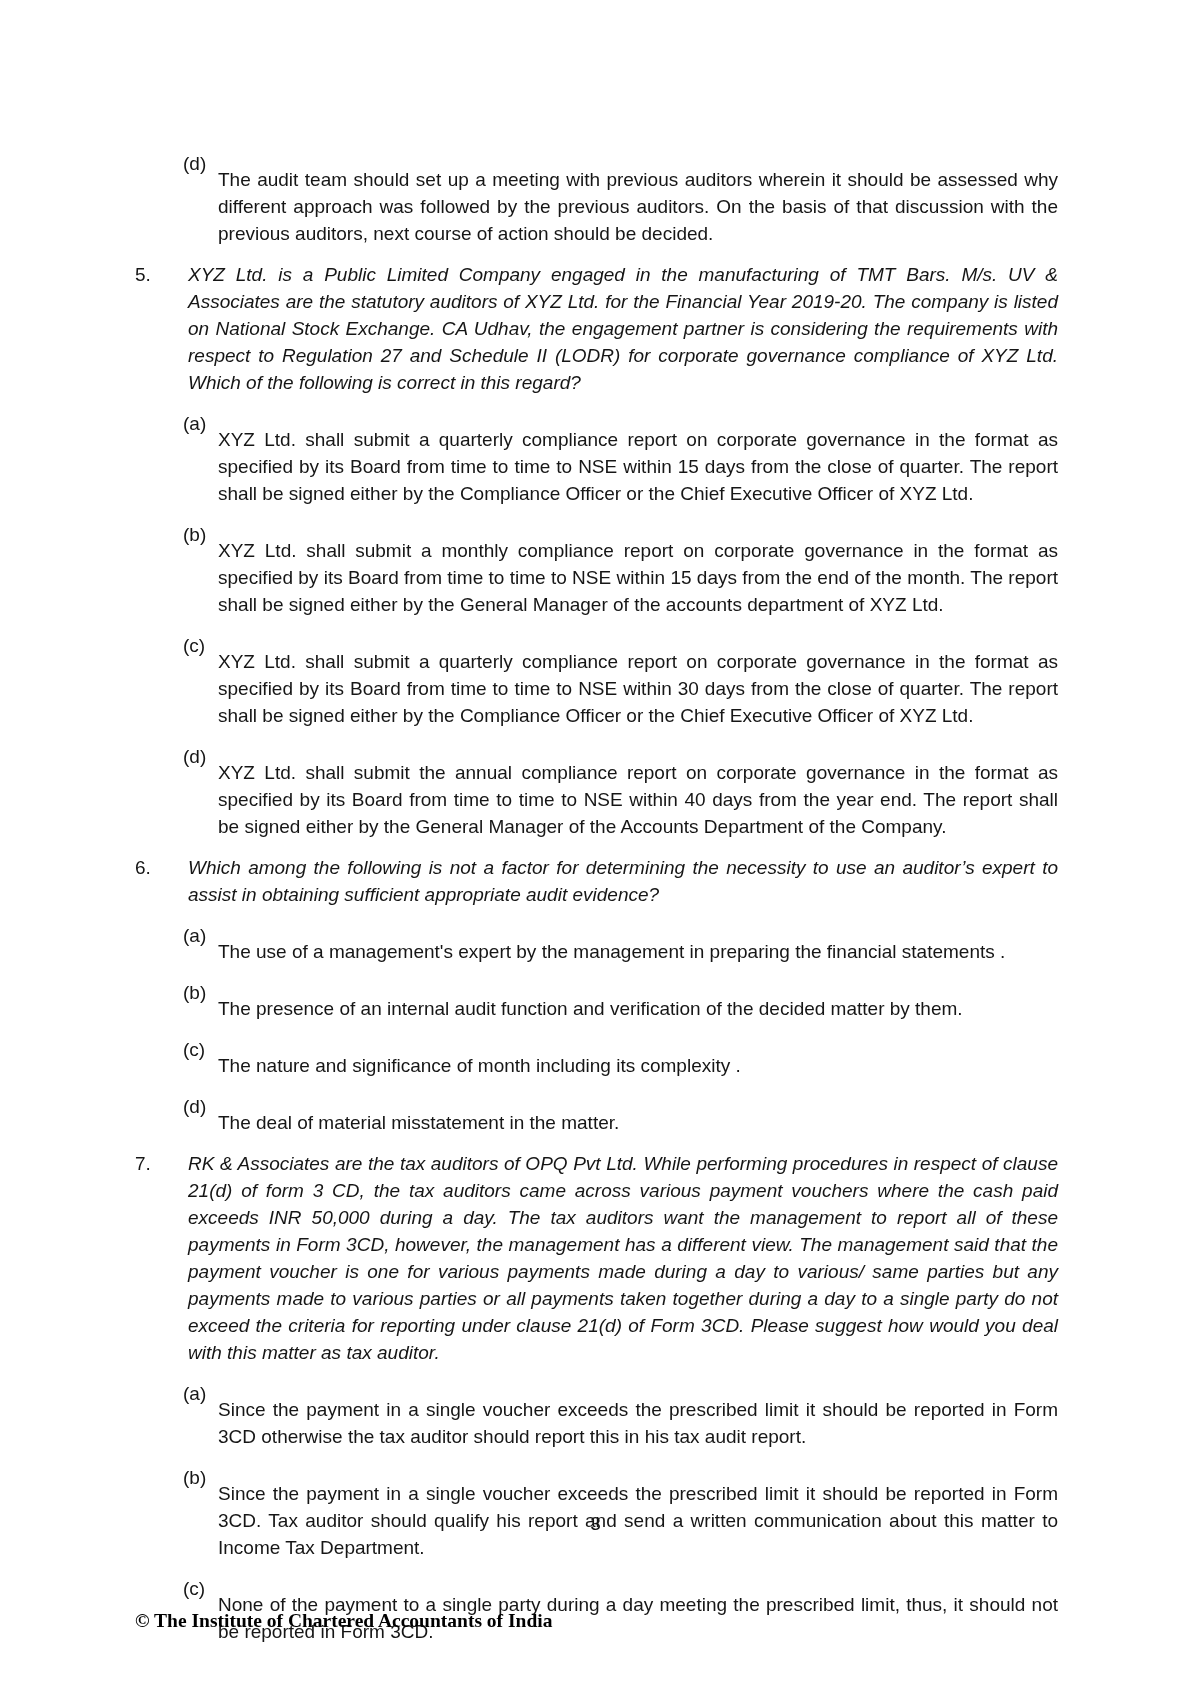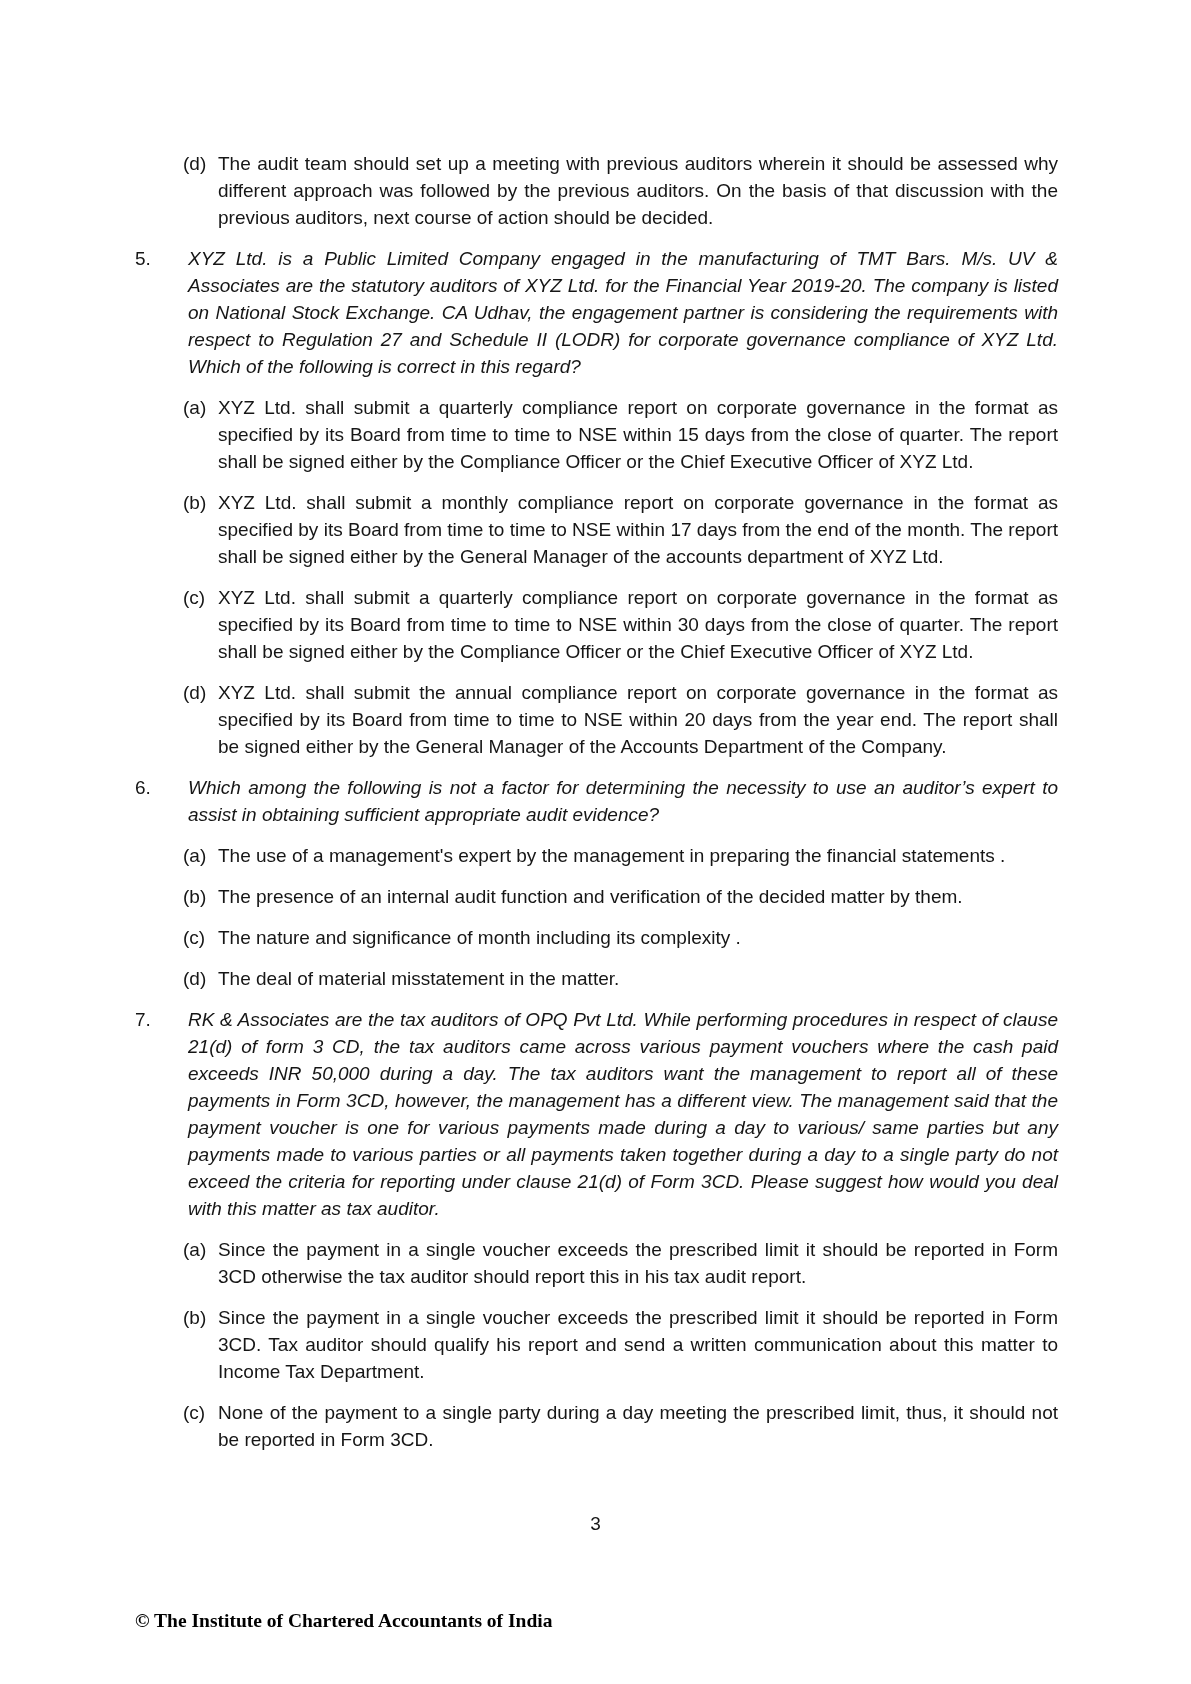--- a/index.html
+++ b/index.html
@@ -24,21 +24,21 @@
   .block:first-child { margin-top:0; }
 
   
   .q { display:flex; }
   .q-num { width:53px; flex:none; }
   .q-body { flex:1; text-align:justify;font-style:italic; }
 
   
   .opt { display:flex; margin-left:48px; }
   .opt-label { width:35px; flex:none; }
-  .opt-text { flex:1; text-align:justify; }
+  .opt-text { flex:1; text-align:justify;margin-top:16px; }
 
   .page-num {
     position:absolute;
     top:1510px;
     left:0;
     width:100%;
     text-align:center;
   }
   .footer {
     position:absolute;
@@ -64,29 +64,29 @@
     <div class="q block">
       <div class="q-num">5.</div>
       <div class="q-body">XYZ Ltd. is a Public Limited Company engaged in the manufacturing of TMT Bars. M/s. UV &amp; Associates are the statutory auditors of XYZ Ltd. for the Financial Year 2019-20. The company is listed on National Stock Exchange. CA Udhav, the engagement partner is considering the requirements with respect to Regulation 27 and Schedule II (LODR) for corporate governance compliance of XYZ Ltd. Which of the following is correct in this regard?</div>
     </div>
     <div class="opt block">
       <div class="opt-label">(a)</div>
       <div class="opt-text">XYZ Ltd. shall submit a quarterly compliance report on corporate governance in the format as specified by its Board from time to time to NSE within 15 days from the close of quarter. The report shall be signed either by the Compliance Officer or the Chief Executive Officer of XYZ Ltd.</div>
     </div>
     <div class="opt block">
       <div class="opt-label">(b)</div>
-      <div class="opt-text">XYZ Ltd. shall submit a monthly compliance report on corporate governance in the format as specified by its Board from time to time to NSE within 17 days from the end of the month. The report shall be signed either by the General Manager of the accounts department of XYZ Ltd.</div>
+      <div class="opt-text">XYZ Ltd. shall submit a monthly compliance report on corporate governance in the format as specified by its Board from time to time to NSE within 15 days from the end of the month. The report shall be signed either by the General Manager of the accounts department of XYZ Ltd.</div>
     </div>
     <div class="opt block">
       <div class="opt-label">(c)</div>
       <div class="opt-text">XYZ Ltd. shall submit a quarterly compliance report on corporate governance in the format as specified by its Board from time to time to NSE within 30 days from the close of quarter. The report shall be signed either by the Compliance Officer or the Chief Executive Officer of XYZ Ltd.</div>
     </div>
     <div class="opt block">
       <div class="opt-label">(d)</div>
-      <div class="opt-text">XYZ Ltd. shall submit the annual compliance report on corporate governance in the format as specified by its Board from time to time to NSE within 20 days from the year end. The report shall be signed either by the General Manager of the Accounts Department of the Company.</div>
+      <div class="opt-text">XYZ Ltd. shall submit the annual compliance report on corporate governance in the format as specified by its Board from time to time to NSE within 40 days from the year end. The report shall be signed either by the General Manager of the Accounts Department of the Company.</div>
     </div>
 
     <div class="q block">
       <div class="q-num">6.</div>
       <div class="q-body">Which among the following is not a factor for determining the necessity to use an auditor’s expert to assist in obtaining sufficient appropriate audit evidence?</div>
     </div>
     <div class="opt block">
       <div class="opt-label">(a)</div>
       <div class="opt-text">The use of a management's expert by the management in preparing the financial statements .</div>
     </div>

